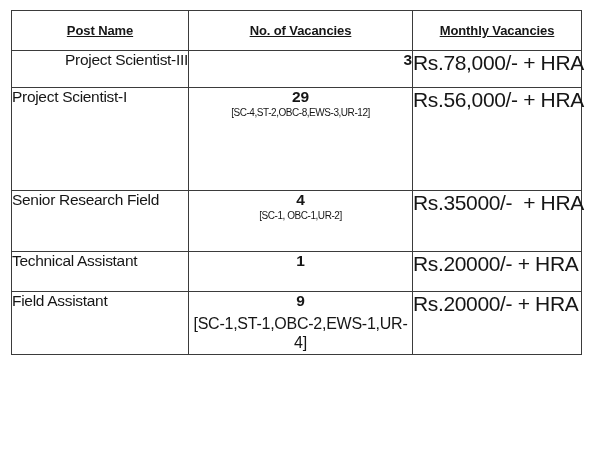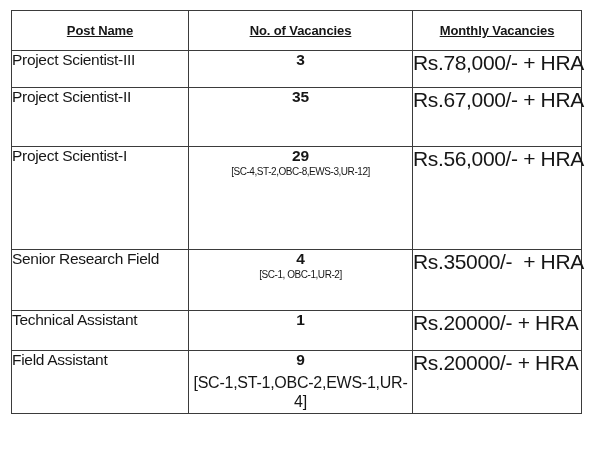--- a/index.html
+++ b/index.html
@@ -88,21 +88,21 @@
     line-height: 1.2;
     margin-top: 1px;
   }
   .vac-break.small {
     font-size: 16px;
     letter-spacing: -0.25px;
     margin-top: 4px;
   }
 
   
-  tr.r-0 td { height: 36px; }
+  tr.r-0 td { height: 36px; text-align: right; }
   tr.r-1 td { height: 58px; }
   tr.r-2 td { height: 102px; }
   tr.r-3 td { height: 60px; }
   tr.r-4 td { height: 39px; }
   tr.r-5 td { height: 62px; margin-top: 16px; }
 </style>
 </head>
 <body>
 
 <div id="vacancy-table-wrap">
@@ -119,27 +119,20 @@
         <th class="th-emol">Monthly Vacancies</th>
       </tr>
     </thead>
     <tbody>
       <tr class="r-0">
         <td class="cell-post">Project Scientist-III</td>
         <td class="cell-vac">
           <span class="vac-count">3</span>
         </td>
         <td class="cell-emol">Rs.78,000/- + HRA</td>
-      </tr>
-      <tr class="r-1">
-        <td class="cell-post">Project Scientist-II</td>
-        <td class="cell-vac">
-          <span class="vac-count">35</span>
-        </td>
-        <td class="cell-emol">Rs.67,000/- + HRA</td>
       </tr>
       <tr class="r-2">
         <td class="cell-post">Project Scientist-I</td>
         <td class="cell-vac">
           <span class="vac-count">29</span>
           <span class="vac-break">[SC-4,ST-2,OBC-8,EWS-3,UR-12]</span>
         </td>
         <td class="cell-emol">Rs.56,000/- + HRA</td>
       </tr>
       <tr class="r-3">

